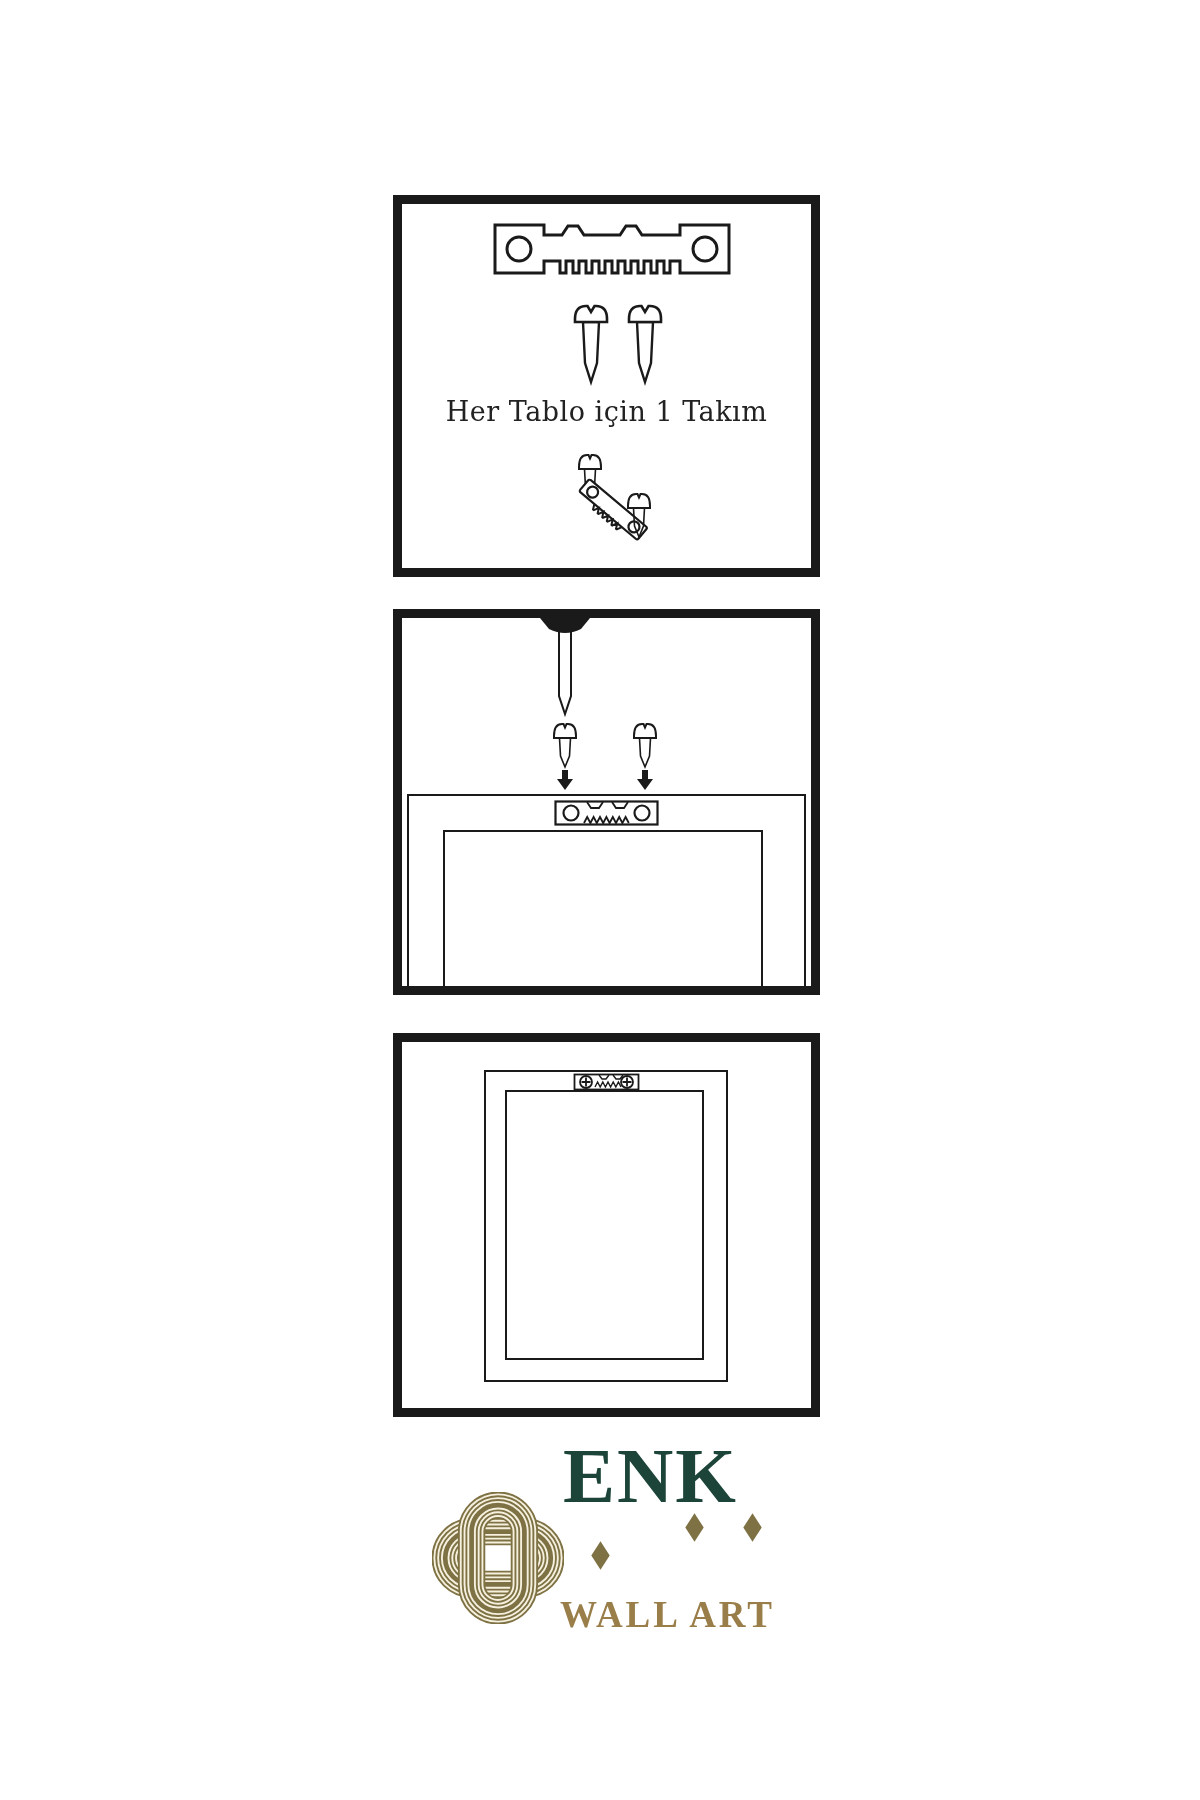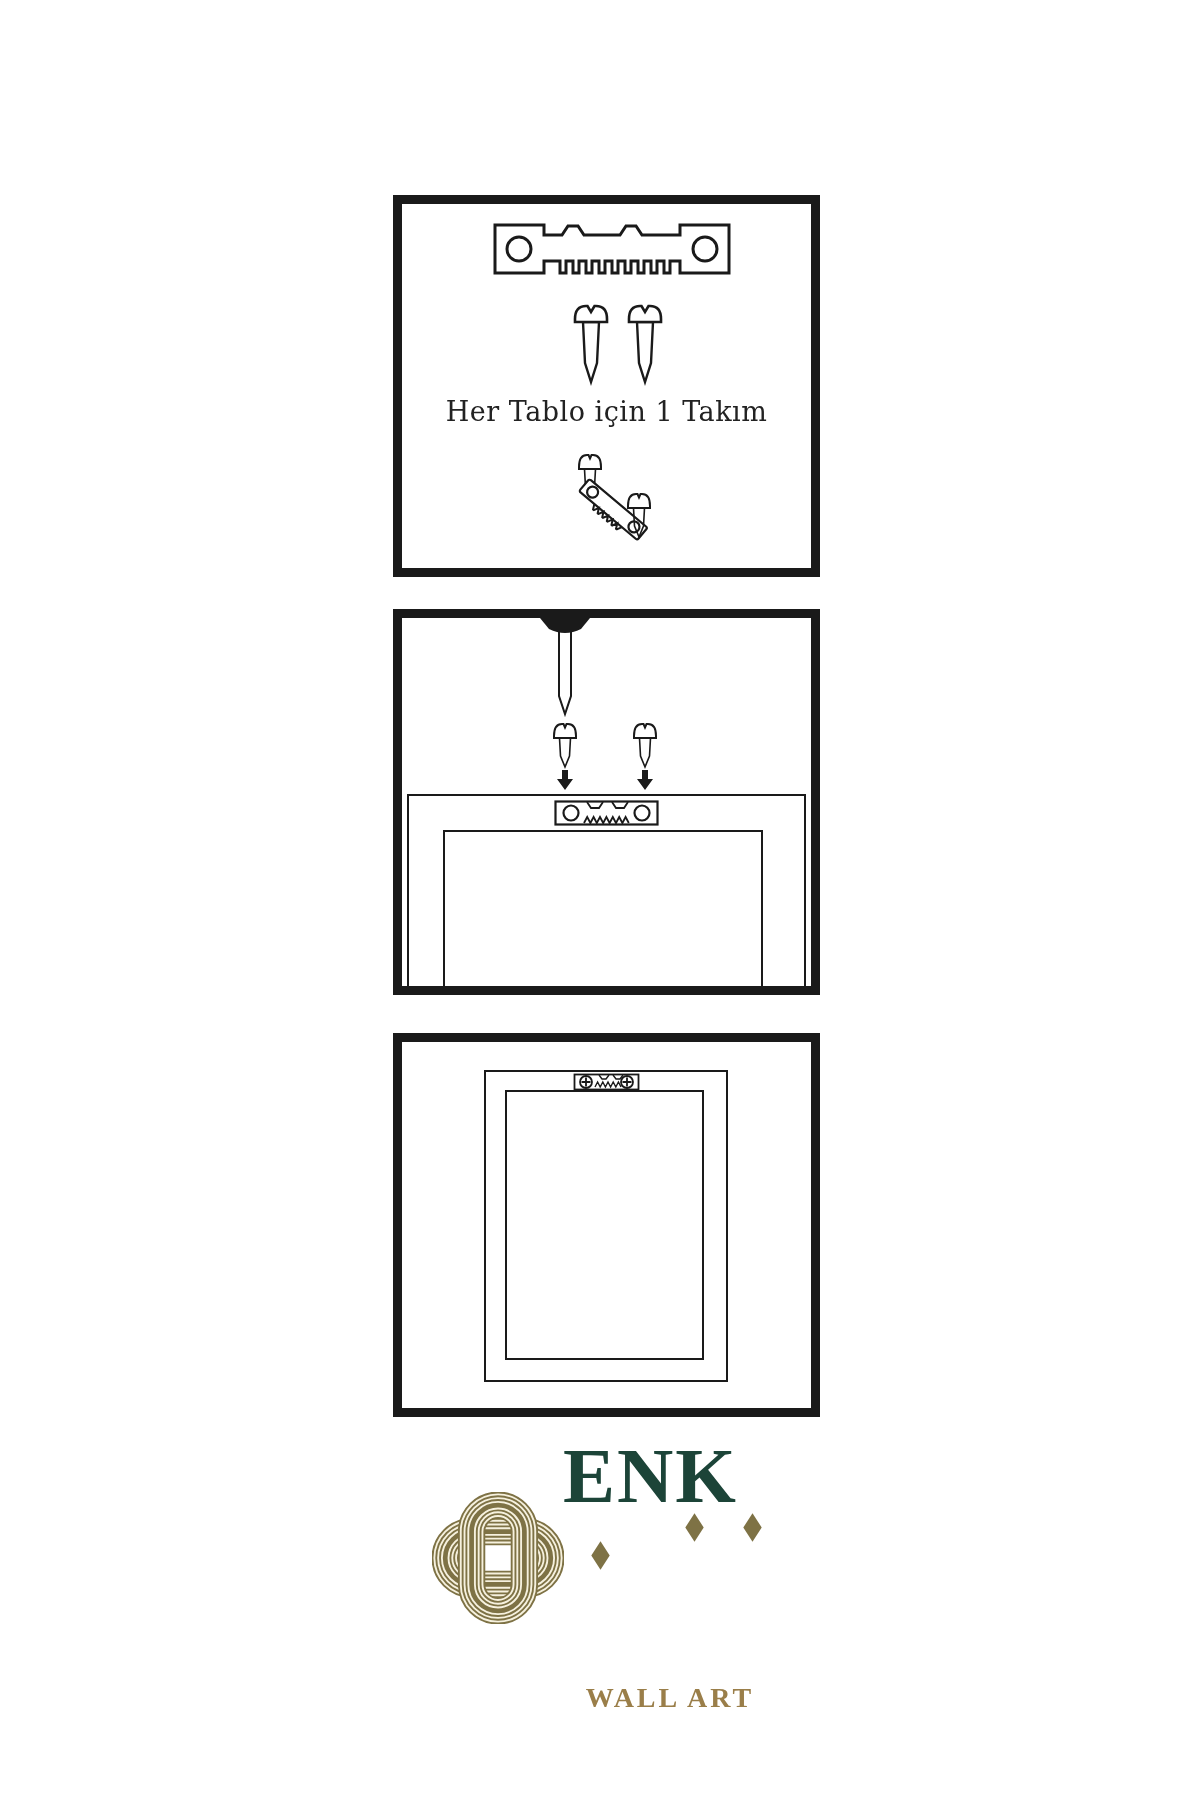--- a/index.html
+++ b/index.html
@@ -24,22 +24,22 @@
                border:2px solid var(--line,#1a1a1a);border-bottom:none;box-sizing:border-box;}
   
   .hung-frame{position:absolute;left:82px;top:28px;width:244px;height:312px;
               border:2.5px solid var(--line,#1a1a1a);box-sizing:border-box;}
   .hung-mat{position:absolute;left:19px;top:18px;width:199px;height:270px;
             border:2px solid var(--line,#1a1a1a);box-sizing:border-box;}
   
   .brand-name{position:absolute;left:563px;top:1436px;width:218px;
               font-family:"Liberation Serif", serif;font-weight:bold;font-size:78px;
               line-height:80px;letter-spacing:2px;color:var(--logo-green,#1c4438);}
-  .brand-tagline{position:absolute;left:560px;top:1682px;width:220px;text-align:center;
-              font-family:"Liberation Serif", serif;font-size:28px;letter-spacing:3px;
+  .brand-tagline{position:absolute;left:560px;top:1593px;width:220px;
+              font-family:"Liberation Serif", serif;font-size:37px;letter-spacing:3px;
               color:var(--logo-text-gold,#9a7e49);font-weight:bold;}
   .diamond{position:absolute;width:13px;height:13px;background:var(--logo-gold,#8a7845);
            transform:scaleY(1.55) rotate(45deg);}
   #diamond-mid{left:594px;top:1549px;}
   #diamond-n{left:688px;top:1521px;}
   #diamond-k{left:746px;top:1521px;}
 </style>
 </head>
 <body>
 

